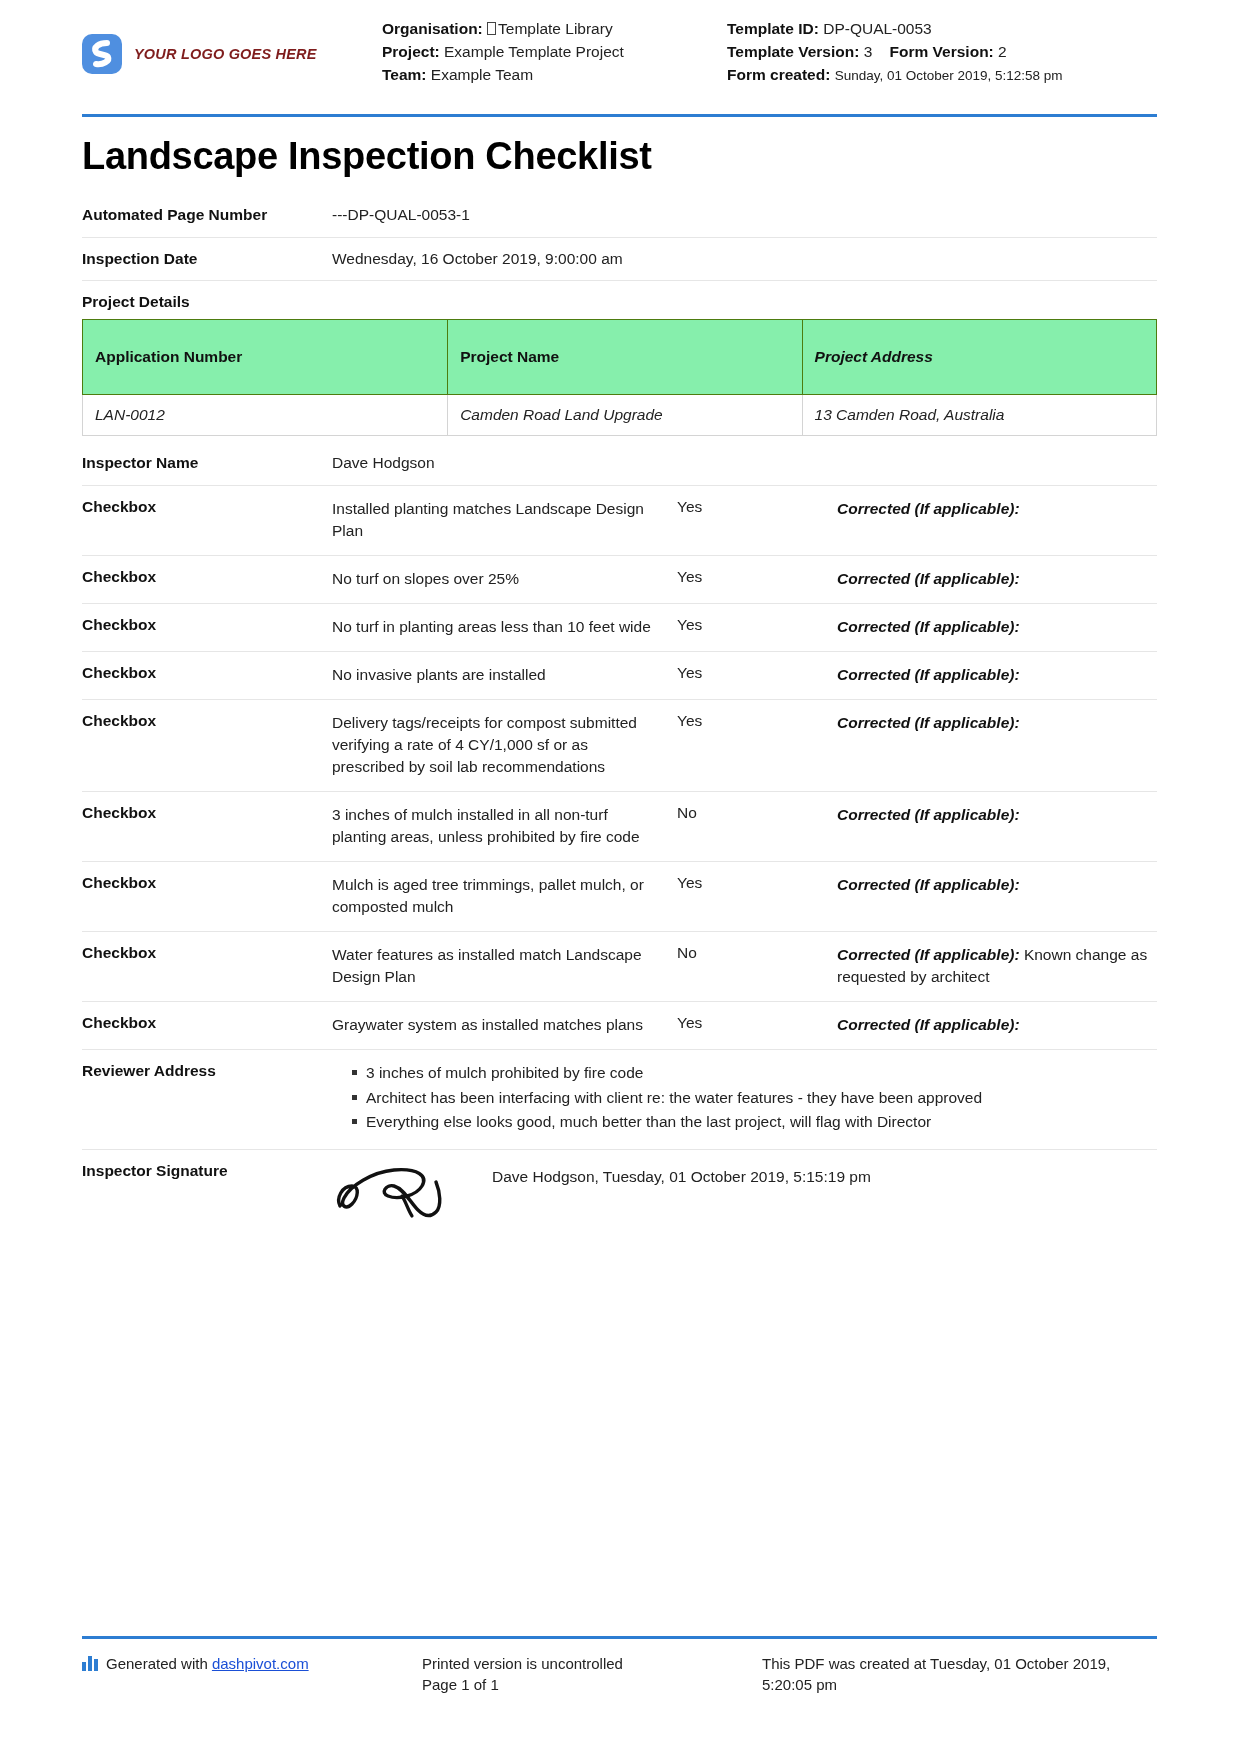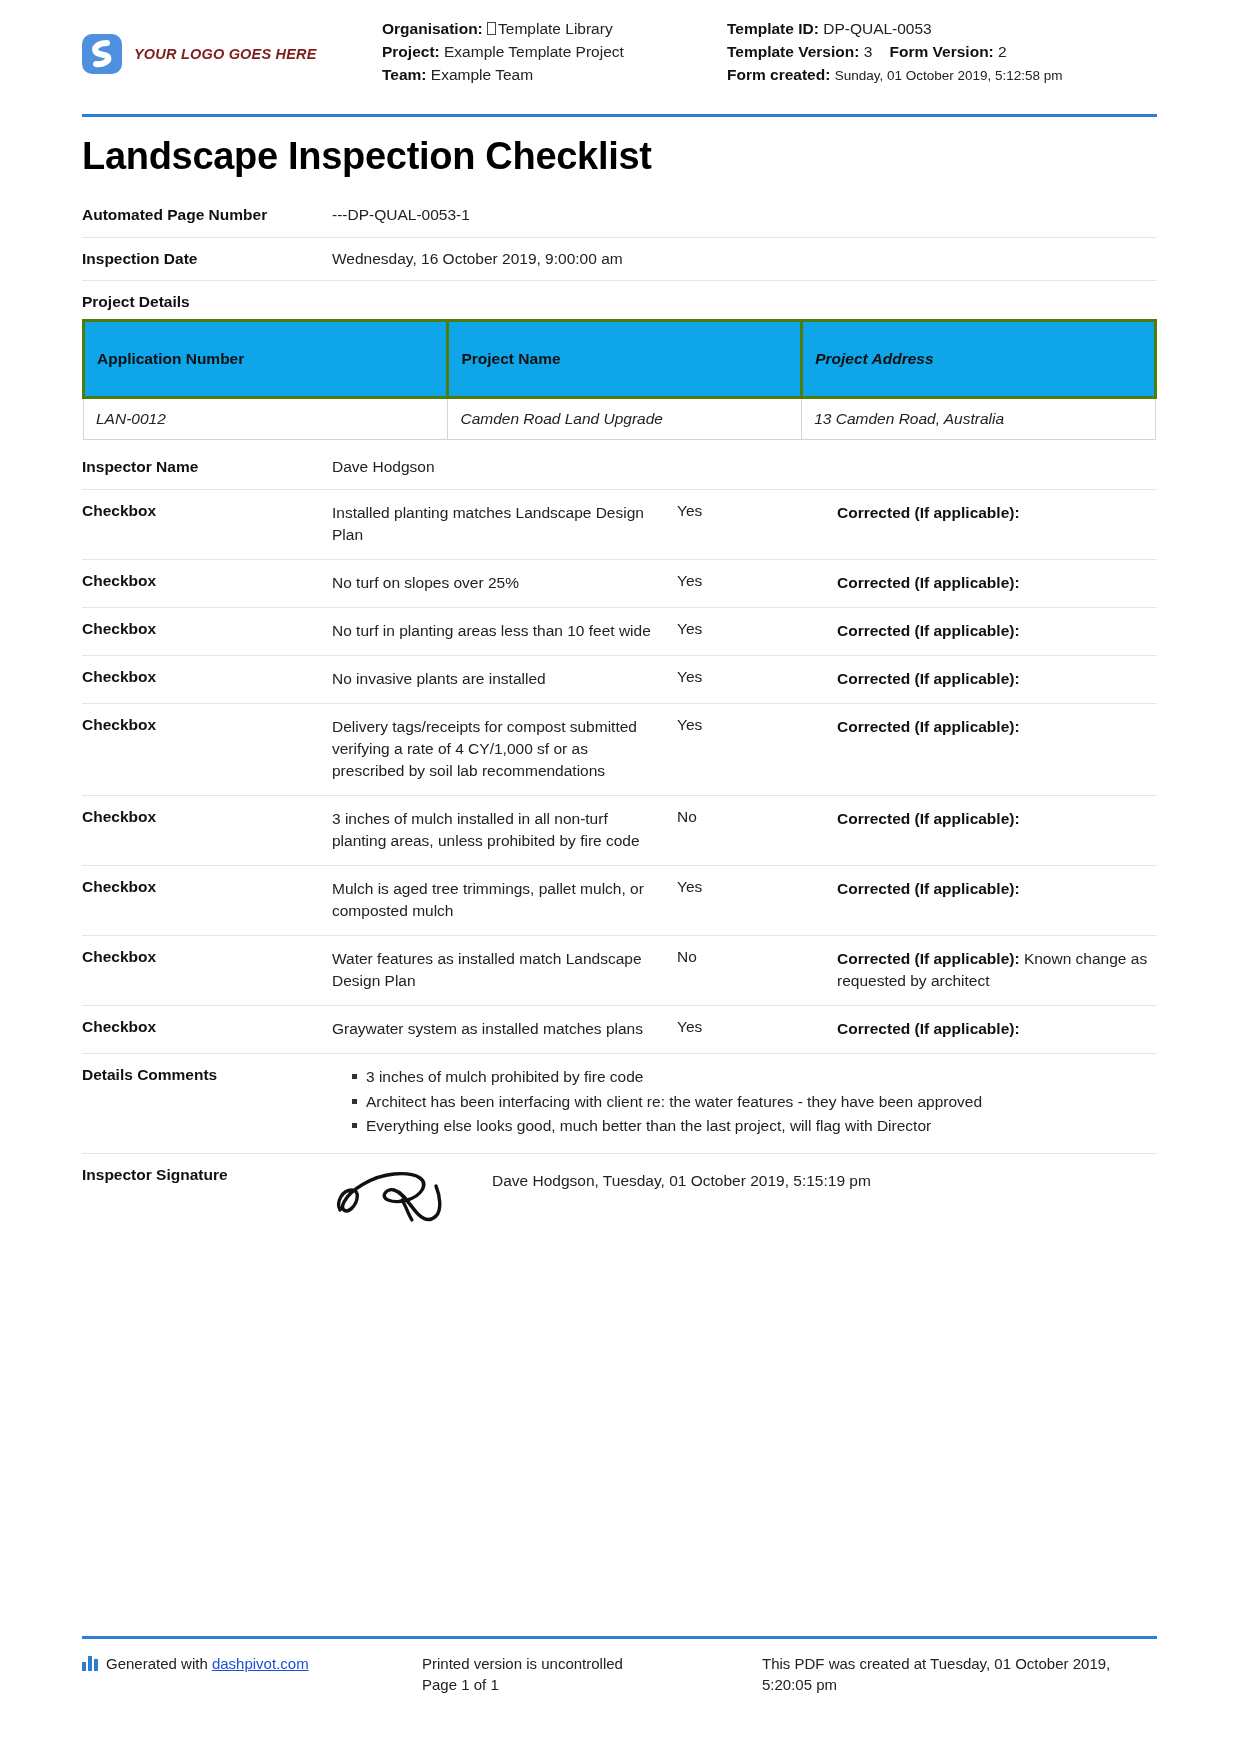--- a/index.html
+++ b/index.html
@@ -50,35 +50,35 @@
     width:250px; flex:none; font-weight:bold; font-size:15.5px;
     color:#111; line-height:1.38;
   }
   .f-value { font-size:15.5px; color:#222; line-height:1.4; }
 
   .sec-head { padding:12px 0 8px 0; font-weight:bold; font-size:15.5px; color:#111; }
 
   
   table.pd { width:100%; border-collapse:collapse; margin-bottom:6px; }
   table.pd th {
-    background:#0ea5e9; border:3px solid #4d7c0f; text-align:left;
+    background:#86efac; border:1px solid #4d7c0f; text-align:left;
     font-size:15.5px; font-weight:bold; color:#111; padding:28px 12px;
   }
   table.pd td {
     border:1px solid #d4d4d4; font-size:15.5px; color:#222; padding:11px 12px;font-style:italic;
   }
   .col-app { width:34%; } .col-name { width:33%; } .col-addr { width:33%;font-style:italic; }
 
   
   .cbrow { display:flex; border-bottom:1px solid #e6e6e6; padding:12px 0 13px 0; }
   .cb-label { width:250px; flex:none; font-weight:bold; font-size:15.5px; color:#111; }
   .cb-desc { width:345px; flex:none; font-size:15.5px; color:#222; line-height:1.42; padding-right:24px; }
   .cb-ans  { width:160px; flex:none; font-size:15.5px; color:#222; }
   .cb-corr { flex:1; font-size:15.5px; color:#222; line-height:1.42; }
-  .cb-corr b { font-weight:bold; color:#111; }
+  .cb-corr b { font-weight:bold; color:#111;font-style:italic; }
 
   
   .rc-row { display:flex; border-bottom:1px solid #e6e6e6; padding:12px 0 14px 0; }
   .rc-list { margin:0; padding-left:20px; list-style:none; }
   .rc-list li { font-size:15.5px; color:#222; line-height:1.45; margin-bottom:2px; position:relative; padding-left:14px; }
   .rc-list li:before {
     content:""; position:absolute; left:0; top:8px;
     width:5px; height:5px; background:#333;
   }
 
@@ -249,21 +249,21 @@
     <div class="cbrow">
       <div class="cb-label">Checkbox</div>
       <div class="cb-desc">Graywater system as installed matches plans</div>
       <div class="cb-ans">Yes</div>
       <div class="cb-corr"><b>Corrected (If applicable):</b><span></span></div>
     </div>
 
   </div>
 
   <div class="rc-row">
-    <div class="cb-label">Details Comments</div>
+    <div class="cb-label">Reviewer Address</div>
     <ul class="rc-list">
       <li>3 inches of mulch prohibited by fire code</li>
       <li>Architect has been interfacing with client re: the water features - they have been approved</li>
       <li>Everything else looks good, much better than the last project, will flag with Director</li>
     </ul>
   </div>
 
   <div class="sig-row">
     <div class="cb-label">Inspector Signature</div>
     <div class="sig-img">

